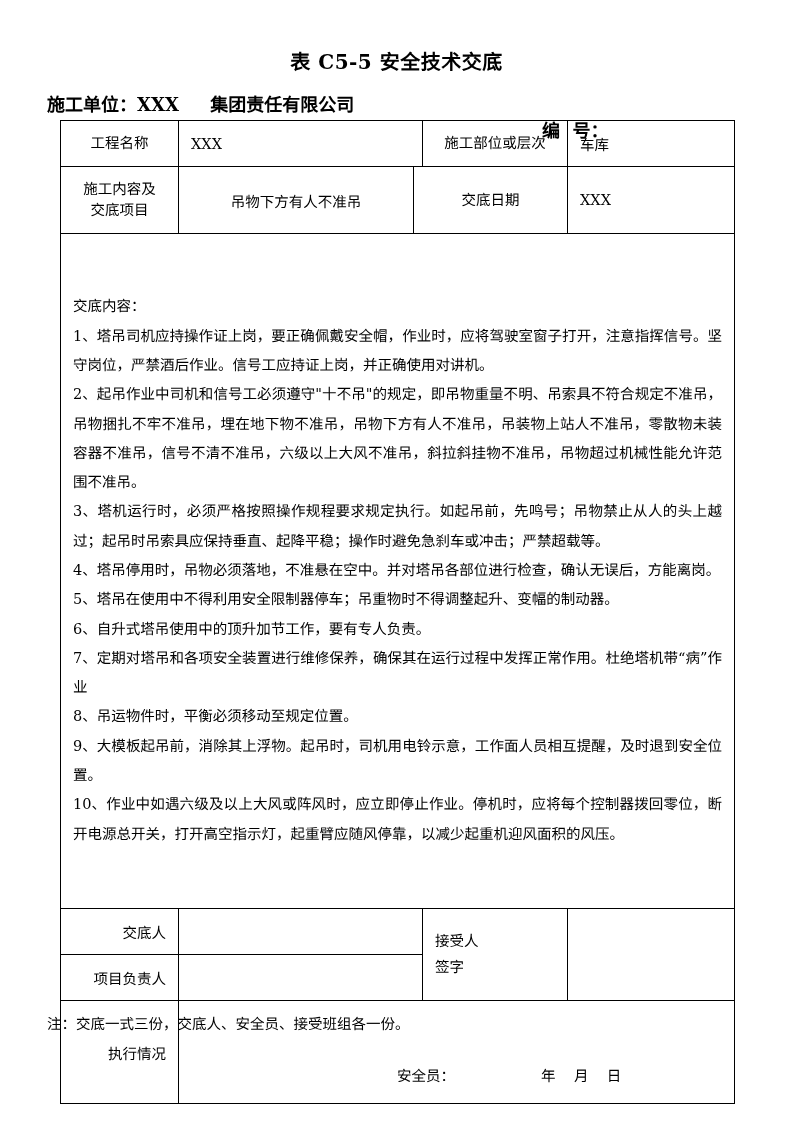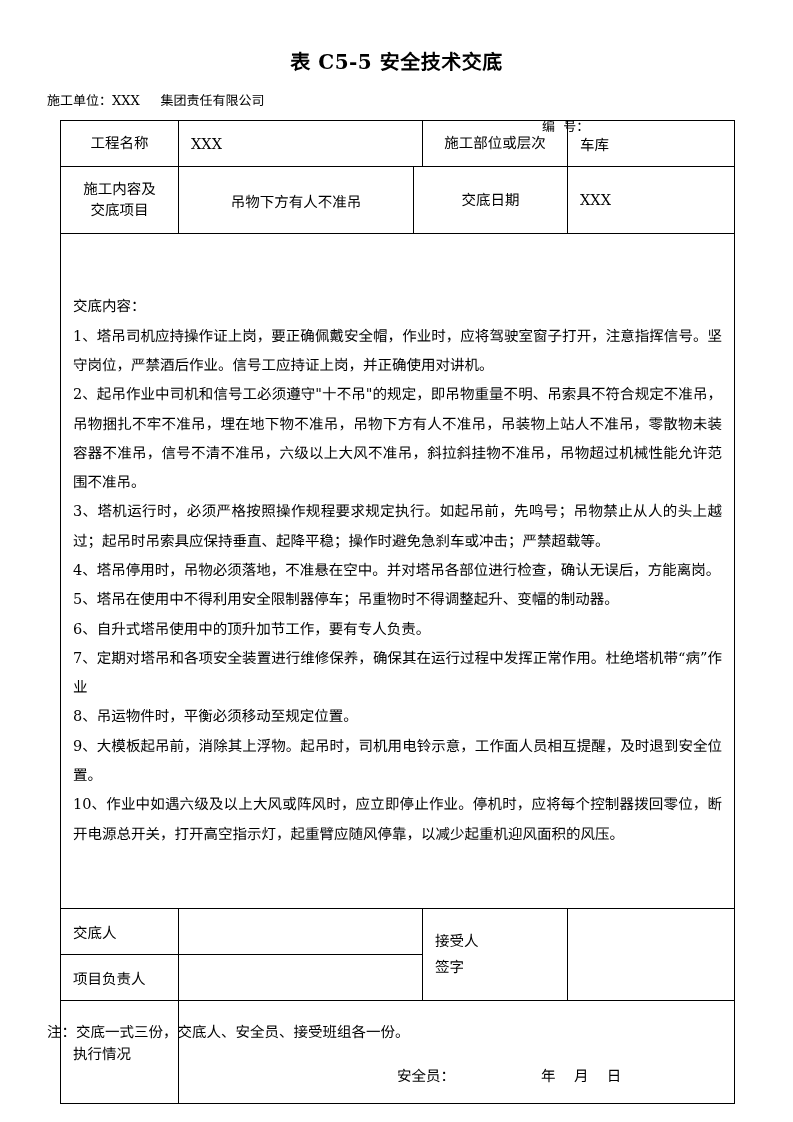--- a/index.html
+++ b/index.html
@@ -37,21 +37,22 @@
     font-family: "DejaVu Serif", "Liberation Serif", serif;
   }
 
   
   .header-line {
     position: absolute;
     top: 90px;
     left: 47px;
     width: 700px;
     height: 22px;
-    font-size: 13px;
+    font-size: 18px;
+    font-weight: bold;
   }
   .header-unit {
     position: absolute;
     left: 0;
     top: 0;
     white-space: pre;
   }
   .header-no {
     position: absolute;
     left: 495px;
@@ -117,21 +118,21 @@
     font-size: 14.5px;
     line-height: 2.02;
     text-align: justify;
     text-justify: inter-ideograph;
     margin: 0;
     padding: 0;
   }
 
   
   .sign-cell-label {
-    text-align: left;
+    text-align: right;
     font-size: 14.5px;
     padding: 8px 2px;
   }
   .sign-blank {
     padding: 8px 2px;
   }
   .sign-receiver {
     text-align: left;
     font-size: 14.5px;
     line-height: 1.75;
@@ -163,21 +164,20 @@
     white-space: pre;
   }
 
   
   .footer-note {
     position: absolute;
     left: 47px;
     top: 1012px;
     font-size: 14.5px;
     white-space: pre;
-    margin-top: 8px;
   }
 </style>
 </head>
 <body>
 
 <div class="page">
 
   <div class="doc-title">表 C5-5 安全技术交底</div>
 
   <div class="header-line">

